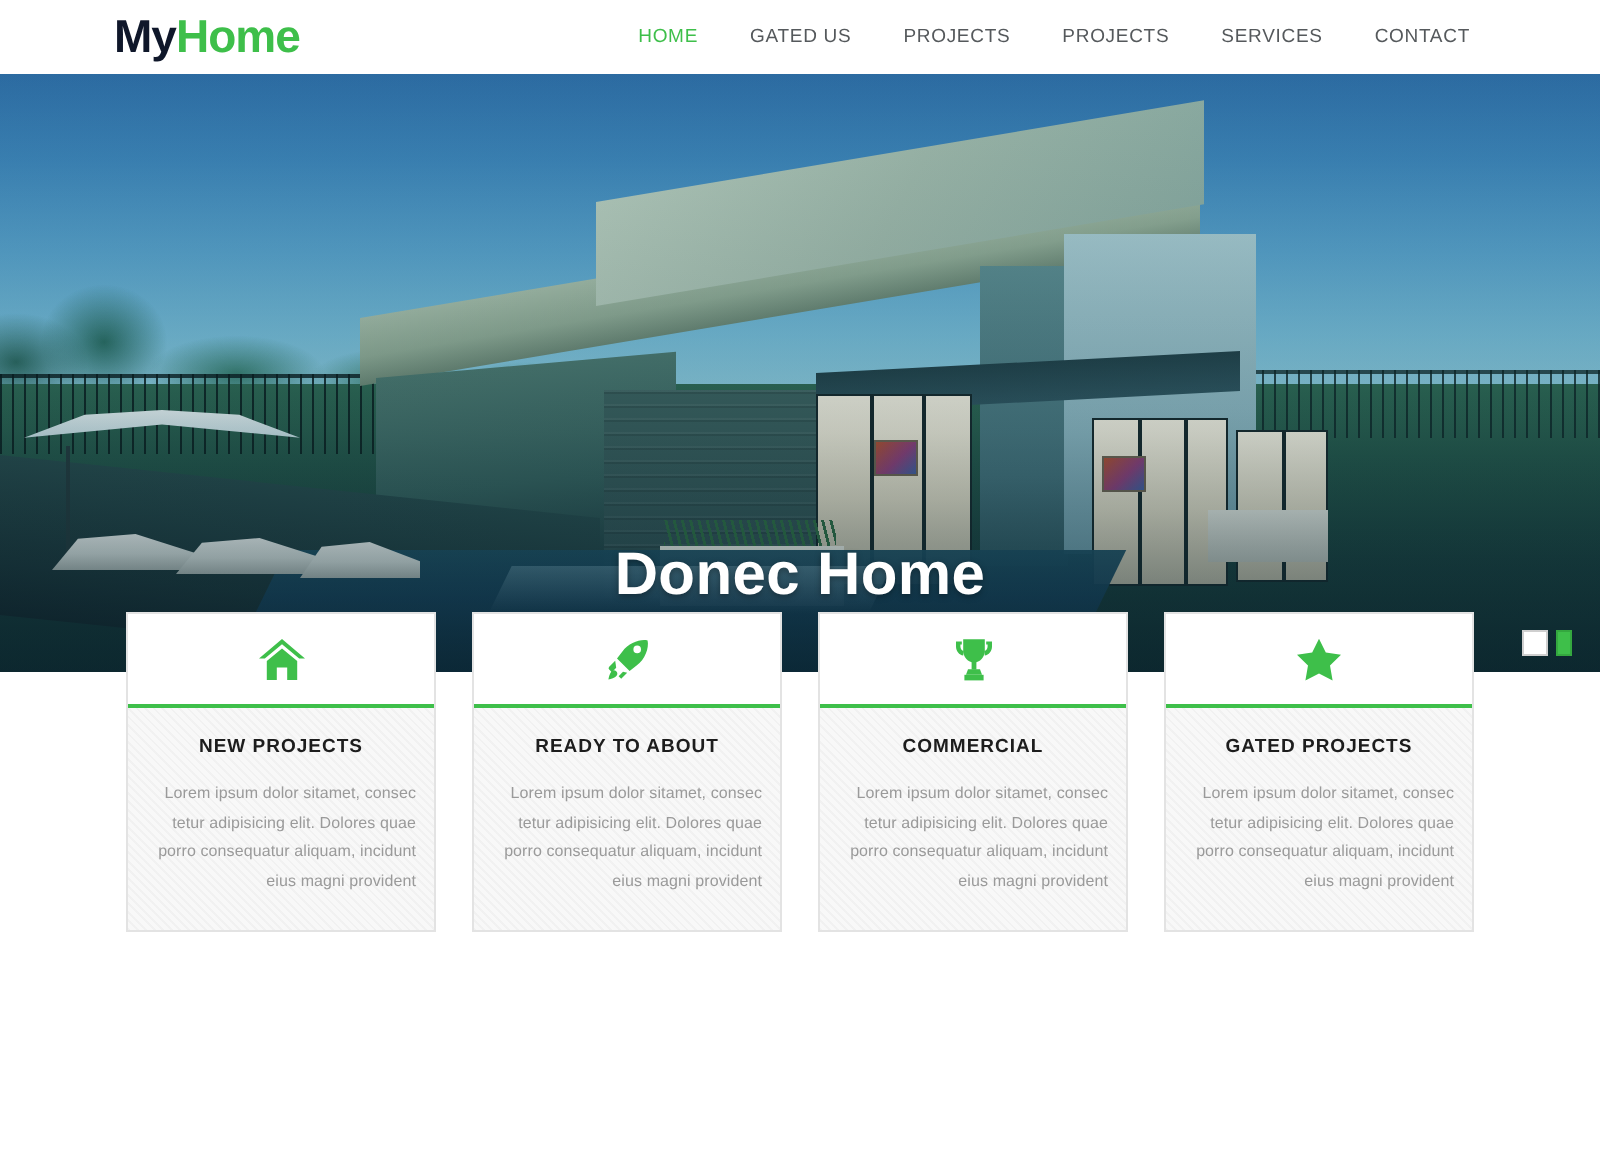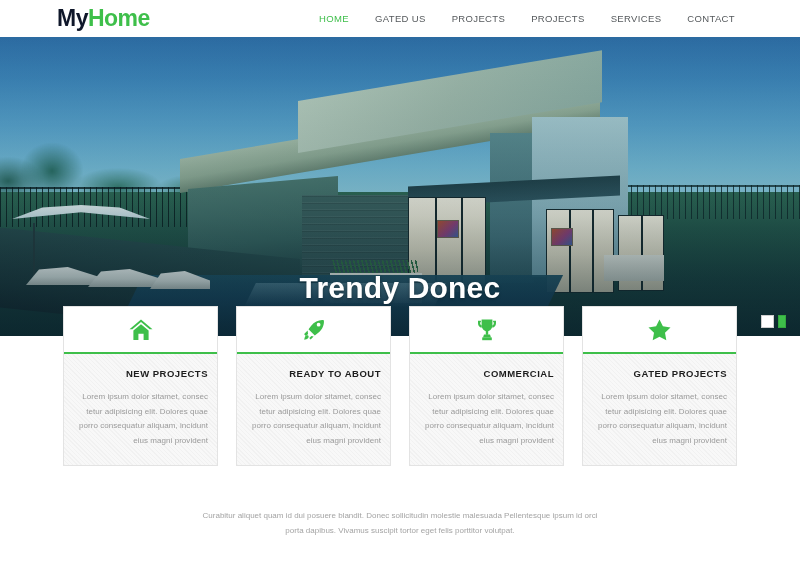--- a/index.html
+++ b/index.html
@@ -353,21 +353,20 @@
     padding: 14px 9px 12px;
     text-align: center;
   }
   .feature-title {
     font-size: 9.5px;
     font-weight: bold;
     letter-spacing: 0.5px;
     color: #1d1d1d;
     margin-bottom: 10px;
     line-height: 12px;
-    text-align: right;
   }
   .feature-text {
     font-size: 8px;
     line-height: 14.5px;
     color: #9a9a9a;
     letter-spacing: 0.05px;
     text-align: right;
   }
 
   
@@ -453,21 +452,21 @@
   <div class="pool-shine"></div>
 
   <div class="umbrella"></div>
   <div class="umbrella-pole"></div>
   <div class="lounger l1"></div>
   <div class="lounger l2"></div>
   <div class="lounger l3"></div>
 
   <div class="hero-overlay"></div>
 
-  <h1 class="hero-title">Trendy Donec</h1>
+  <h1 class="hero-title">Donec Home</h1>
 </section>
 
 <div class="slider-nav">
   <div class="slider-dot"></div>
   <div class="slider-dot is-next"></div>
 </div>
 
 <section class="features">
 
   <div class="feature-card">
@@ -523,14 +522,13 @@
     </div>
     <div class="feature-body">
       <div class="feature-title">GATED PROJECTS</div>
       <div class="feature-text">Lorem ipsum dolor sitamet, consec tetur adipisicing elit. Dolores quae porro consequatur aliquam, incidunt eius magni provident</div>
     </div>
   </div>
 
 </section>
 
 <section class="trending">
-  <p class="trending-desc">Curabitur aliquet quam id dui posuere blandit. Donec sollicitudin molestie malesuada Pellentesque ipsum id orci porta dapibus. Vivamus suscipit tortor eget felis porttitor volutpat.</p>
 </section>
 
 </body></html>

